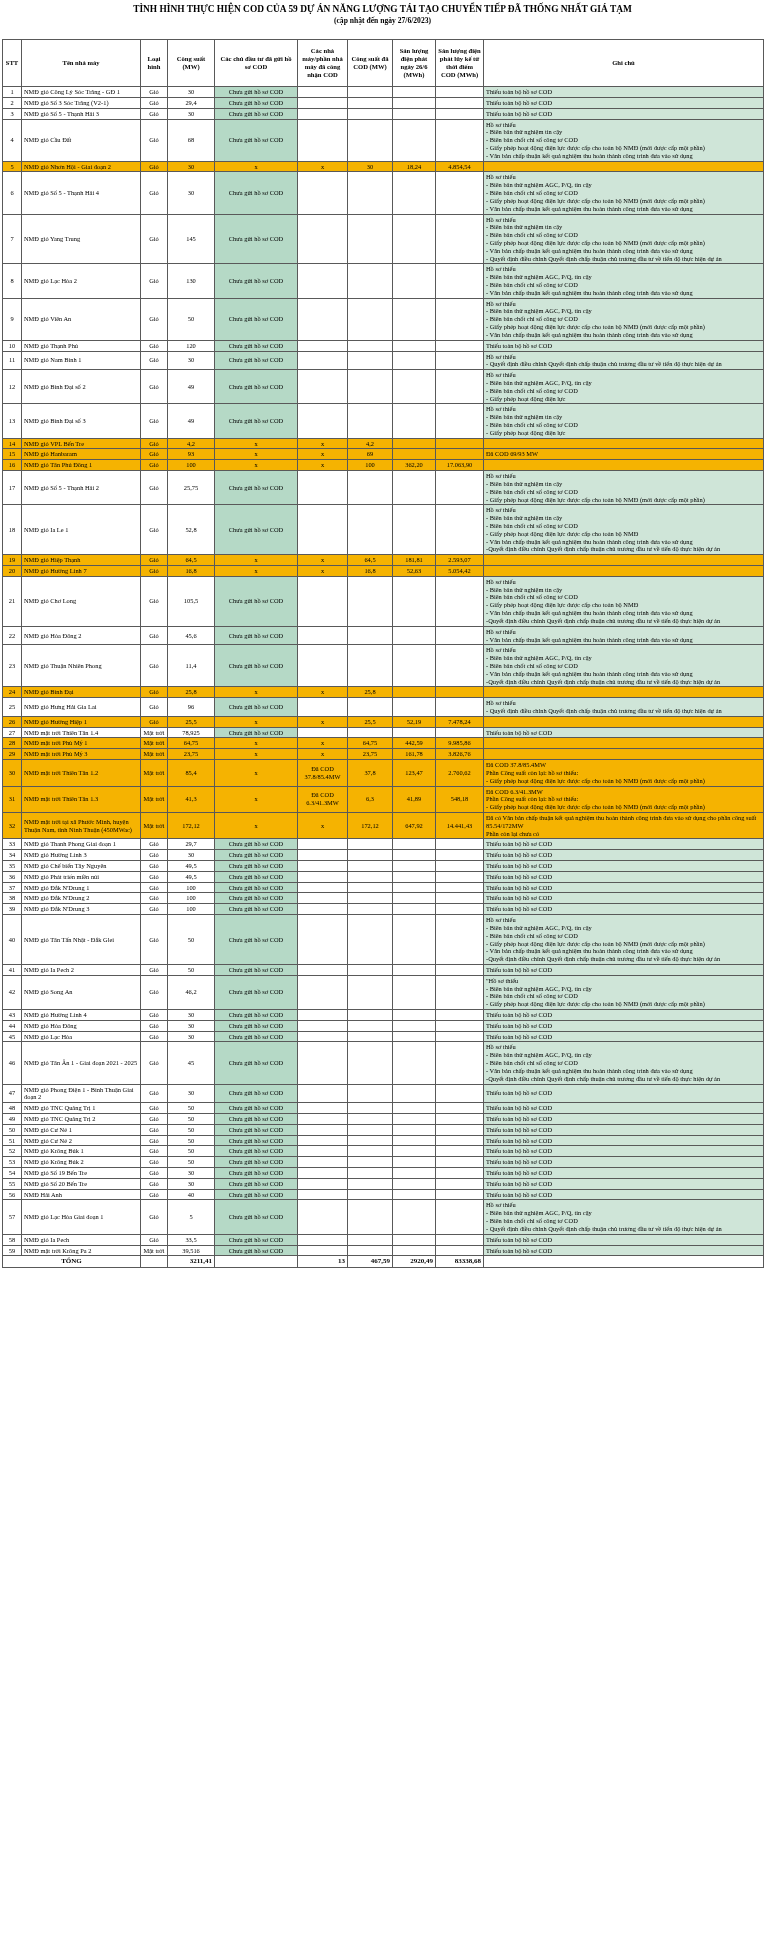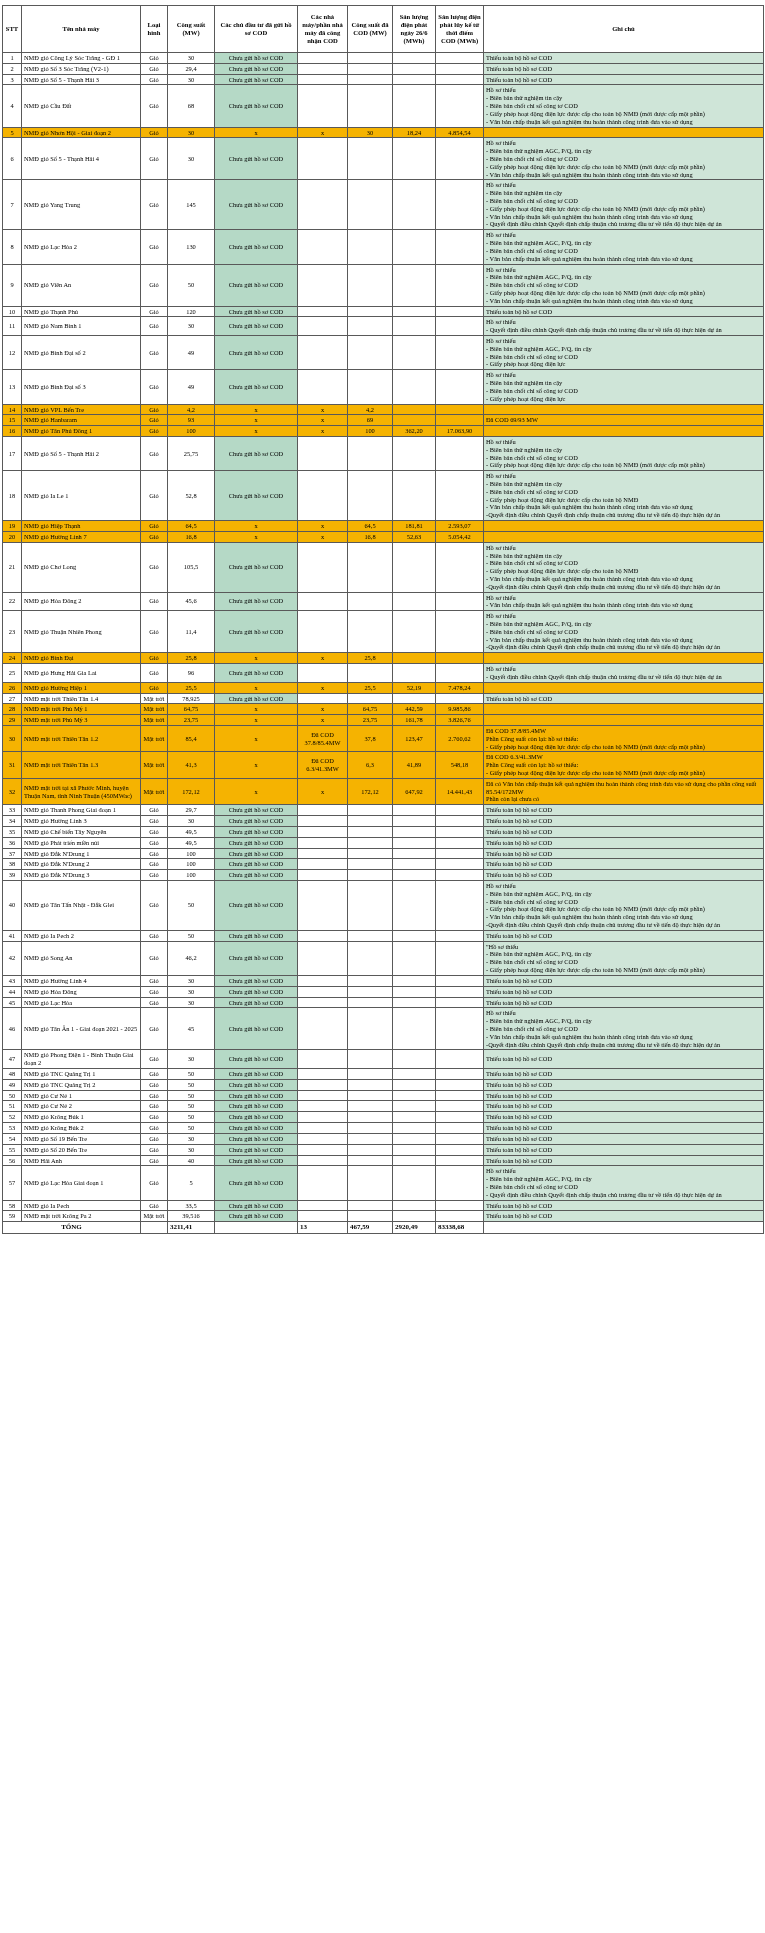--- a/index.html
+++ b/index.html
@@ -9,21 +9,21 @@
     color:#000;
     -webkit-font-smoothing:none;
   }
   .page{width:765px;box-sizing:border-box;padding:0;}
   .title-block{text-align:center;padding:4px 10px 2px 10px;}
   .doc-title{font-size:9.4px;font-weight:bold;line-height:1.2;letter-spacing:0px;}
   .doc-subtitle{font-size:7.6px;font-weight:bold;line-height:1.3;margin-top:1px;}
   table.main{
     border-collapse:collapse;
     width:761px;
-    margin:5px 2px 0 2px;
+    margin:11px 2px 0 2px;
     table-layout:fixed;
   }
   table.main th, table.main td{
     border:1px solid #595959;
     padding:1px 2px;
     font-size:6.4px;
     line-height:1.22;
     vertical-align:middle;
     overflow:hidden;
   }
@@ -53,31 +53,35 @@
   td.inv{text-align:center;}
   td.plant{text-align:center;}
   td.codcap{text-align:center;}
   td.daily{text-align:center;}
   td.cum{text-align:center;}
   td.note{text-align:left;padding-left:3px;vertical-align:top;padding-top:2px;}
 
   tr.green td.inv{background:#b5d9c6;}
   tr.green td.note{background:#cfe5d8;}
   tr.orange td{background:#f5b301;}
-  tr.total td{font-weight:bold;text-align:left;font-size:7px;}
+  tr.total td{font-weight:bold;text-align:right;font-size:7px;}
   tr.total td.name{text-align:center;}
   .note-line{display:block;}
   tr.green td.note .note-line{}
   td.wrap{white-space:normal;word-wrap:break-word;}
 </style>
 </head>
 <body>
 
 <div class="page">
 
+  <div class="title-block">
+    <div class="doc-title">TÌNH HÌNH THỰC HIỆN COD CỦA 59 DỰ ÁN NĂNG LƯỢNG TÁI TẠO CHUYỂN TIẾP ĐÃ THỐNG NHẤT GIÁ TẠM</div>
+    <div class="doc-subtitle">(cập nhật đến ngày 27/6/2023)</div>
+  </div>
 
   <table class="main">
     <colgroup>
       <col class="c-stt">
         <col class="c-name">
         <col class="c-type">
         <col class="c-cap">
         <col class="c-inv">
       <col class="c-plant">
         <col class="c-codcap">

